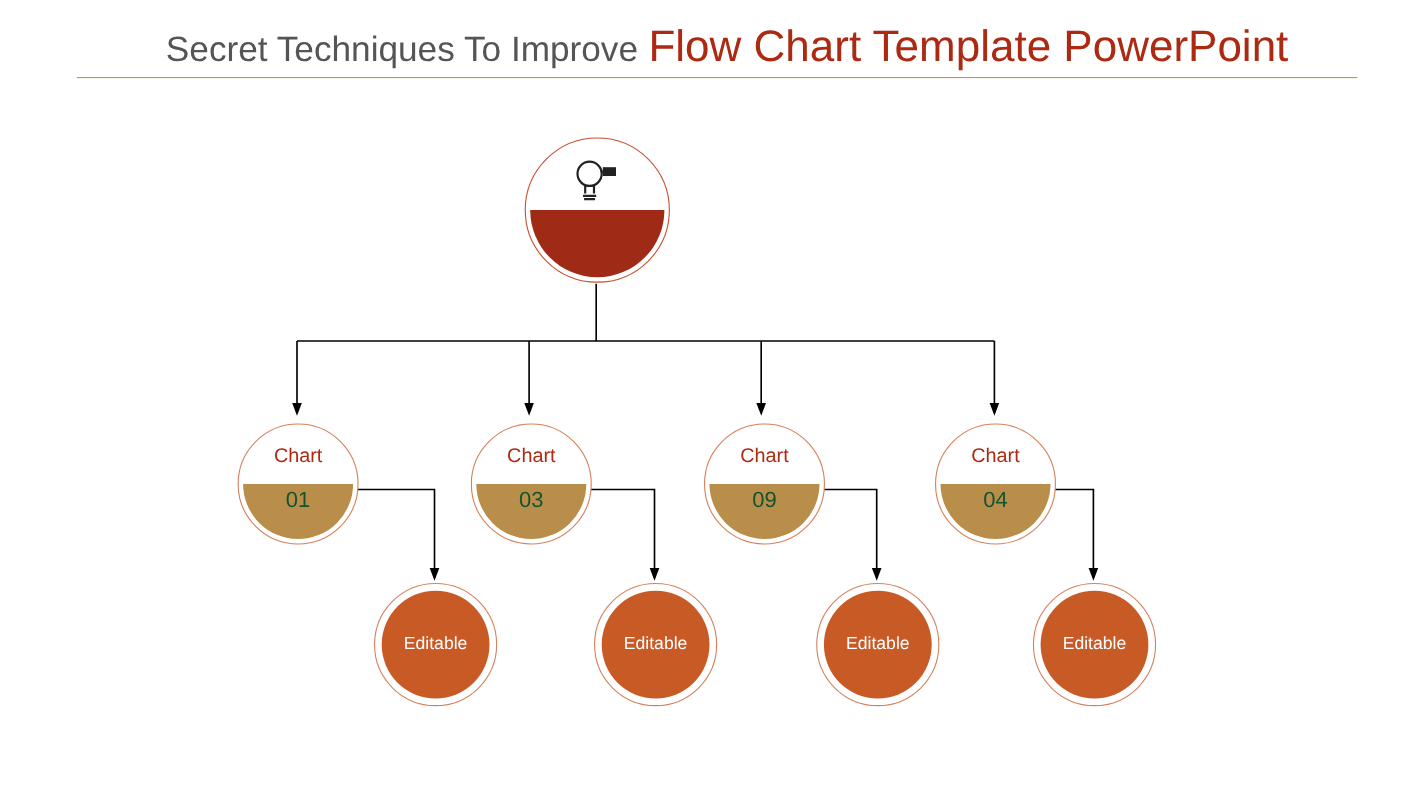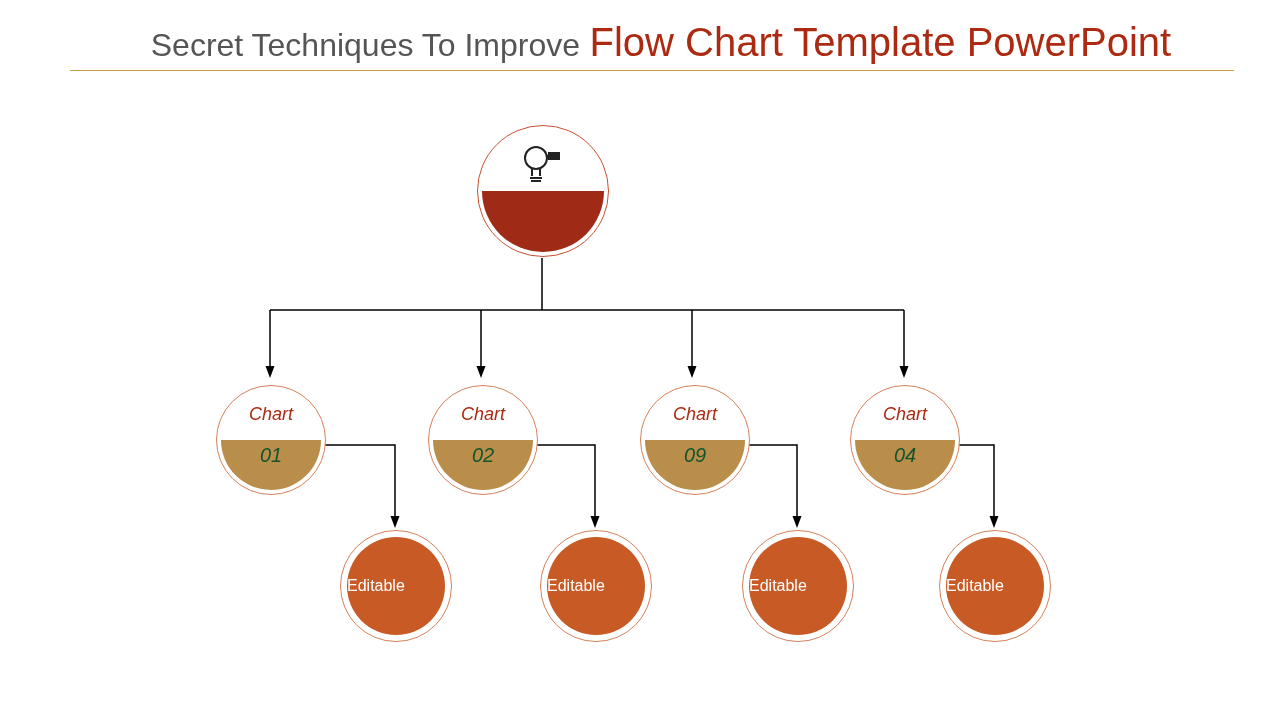--- a/index.html
+++ b/index.html
@@ -76,21 +76,20 @@
 
   
   .chart-node {
     position: absolute;
     width: 108px;
     height: 108px;
     border-radius: 50%;
     border: 1px solid #d6805a;
     background: #fff;
     overflow: hidden;
-    font-style: italic;
   }
   .chart-node .half {
     position: absolute;
     bottom: 4px;
     left: 4px;
     right: 4px;
     top: 50%;
     background: #b88e4a;
     border-bottom-left-radius: 54px;
     border-bottom-right-radius: 54px;
@@ -123,21 +122,21 @@
     border: 1px solid #d6805a;
     background: #fff;
   }
   .leaf-node .inner {
     position: absolute;
     top: 6px; left: 6px; right: 6px; bottom: 6px;
     border-radius: 50%;
     background: #c85a26;
     display: flex;
     align-items: center;
-    justify-content: flex-start;
+    justify-content: center;
     color: #fff;
     font-size: 16px;
   }
 
   
   svg.conn {
     position: absolute;
     top: 0;
     left: 0;
     width: 1280px;
@@ -192,21 +191,21 @@
   </div>
 
   <div class="chart-node" style="top:385px; left:216px;">
     <div class="half"></div>
     <div class="lbl">Chart</div>
     <div class="num">01</div>
   </div>
   <div class="chart-node" style="top:385px; left:428px;">
     <div class="half"></div>
     <div class="lbl">Chart</div>
-    <div class="num">02</div>
+    <div class="num">03</div>
   </div>
   <div class="chart-node" style="top:385px; left:640px;">
     <div class="half"></div>
     <div class="lbl">Chart</div>
     <div class="num">09</div>
   </div>
   <div class="chart-node" style="top:385px; left:850px;">
     <div class="half"></div>
     <div class="lbl">Chart</div>
     <div class="num">04</div>

